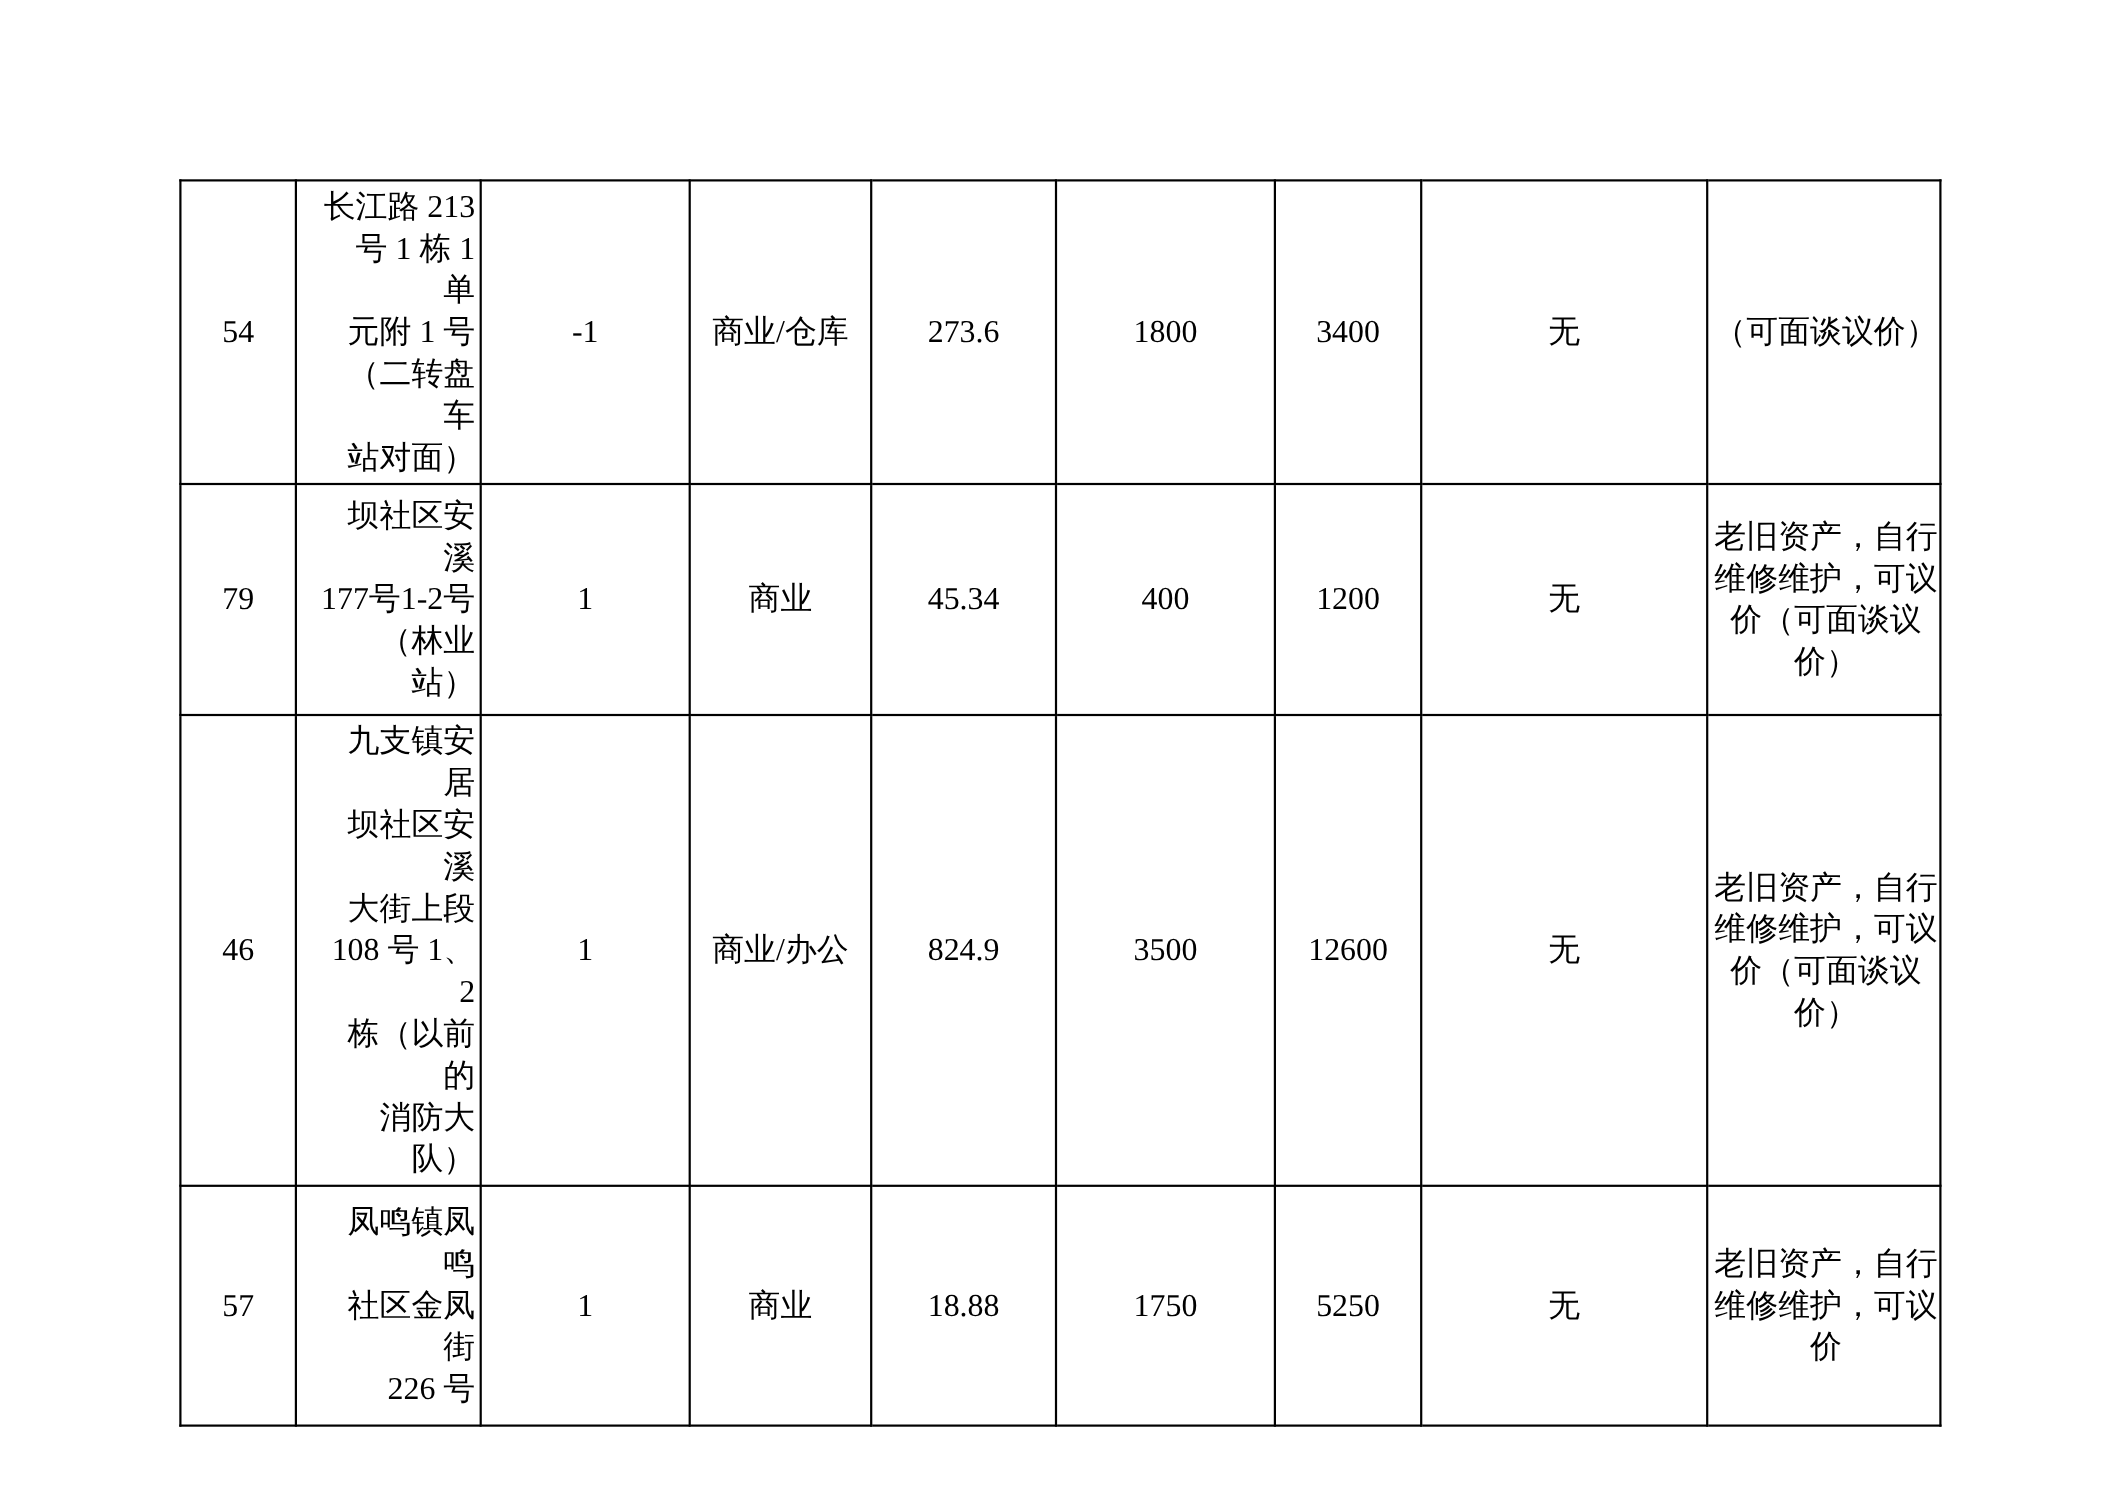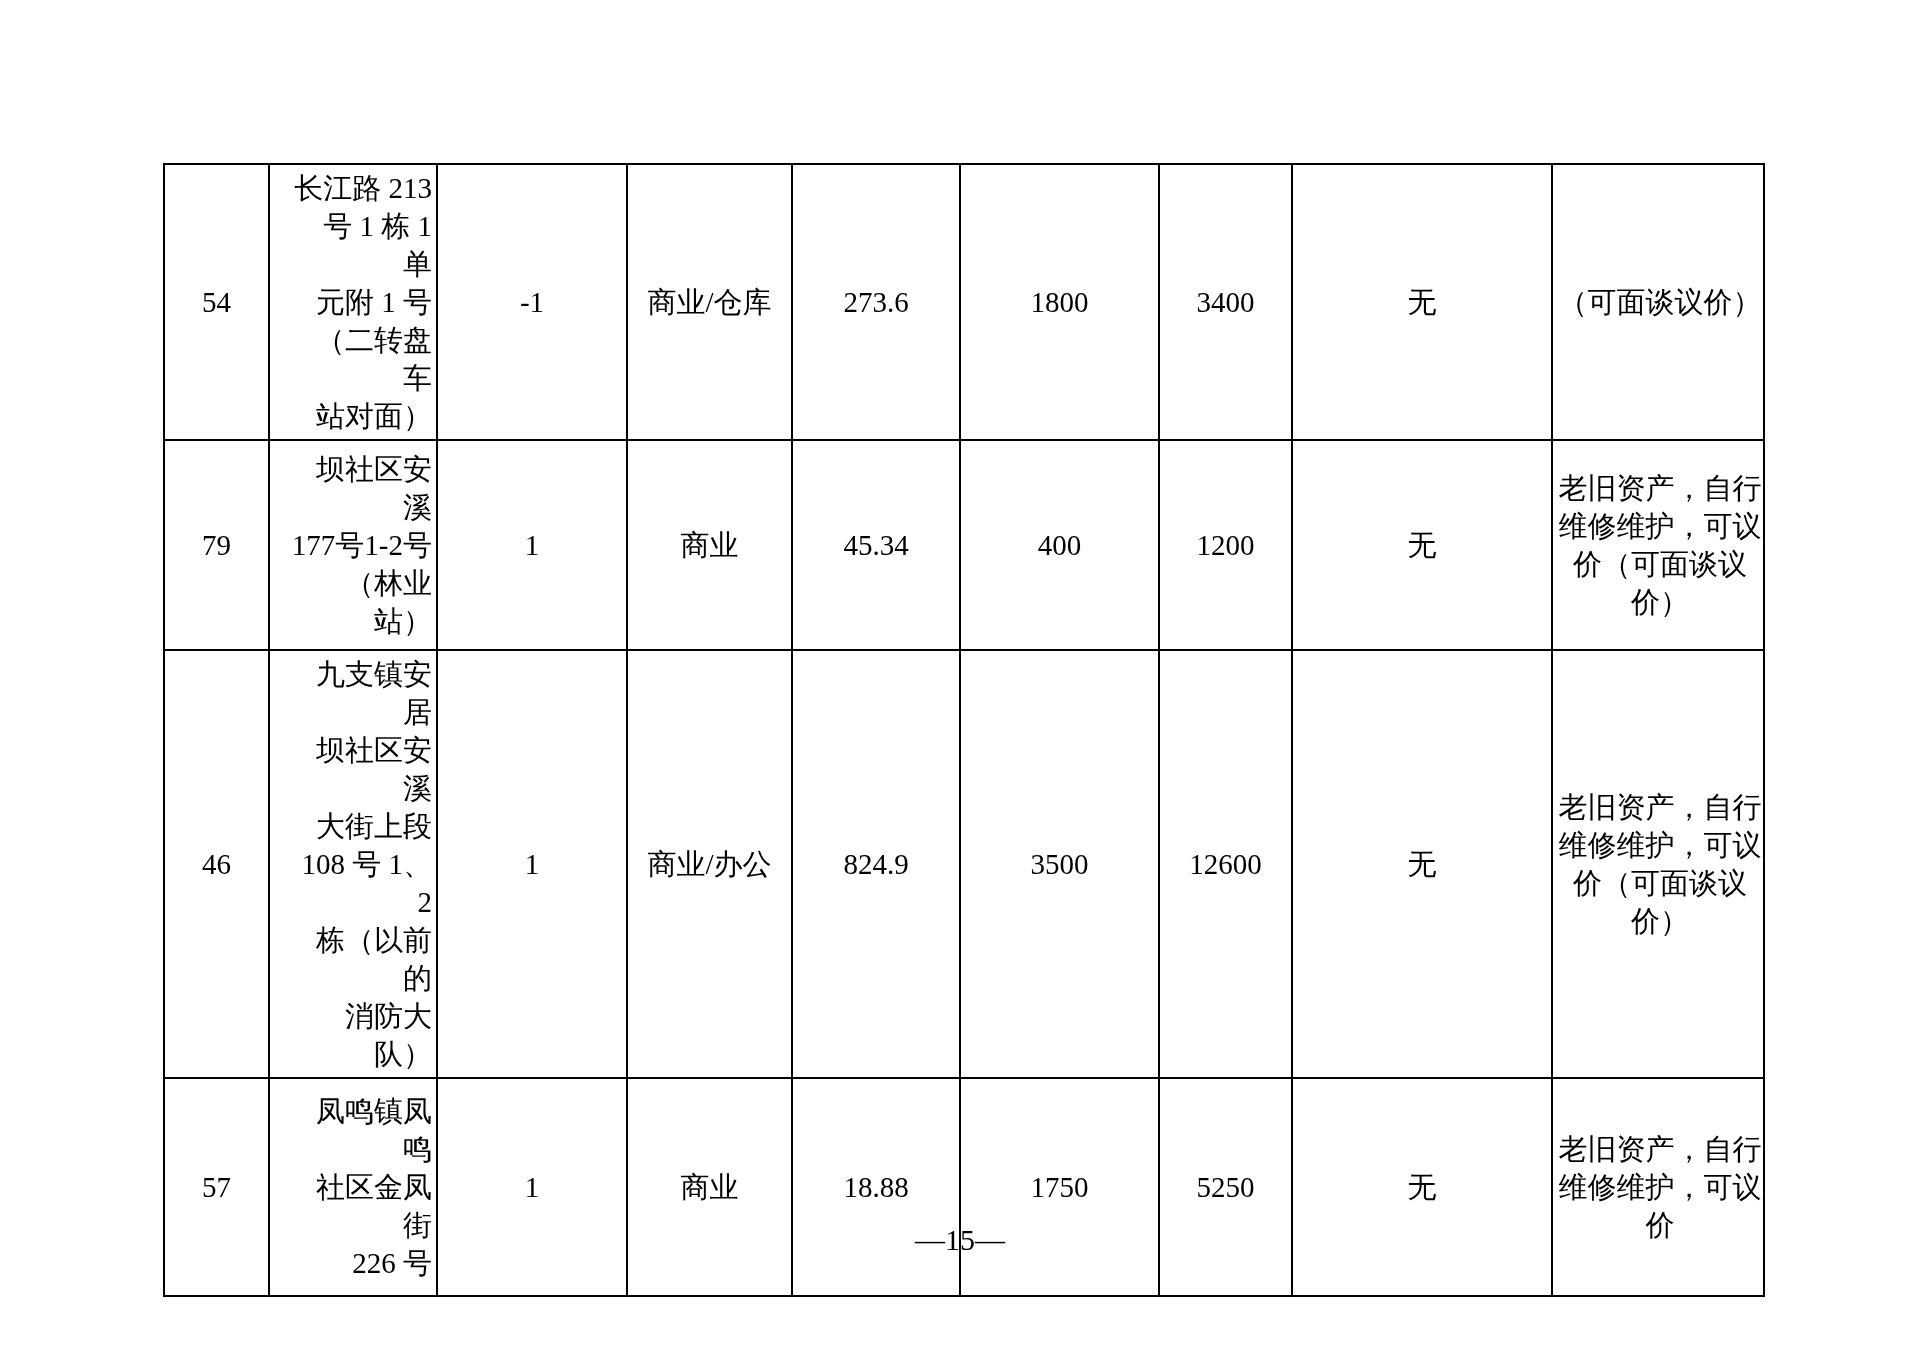--- a/index.html
+++ b/index.html
@@ -148,15 +148,14 @@
           <td class="col-rent-1">1750</td>
           <td class="col-rent-2">5250</td>
           <td class="col-mortgage">无</td>
           <td class="col-notes">老旧资产，自行
 维修维护，可议
 价</td>
         </tr>
       </tbody>
   </table>
 
-  <div class="footer">—15—</div>
 
 </div>
 
 </body></html>

